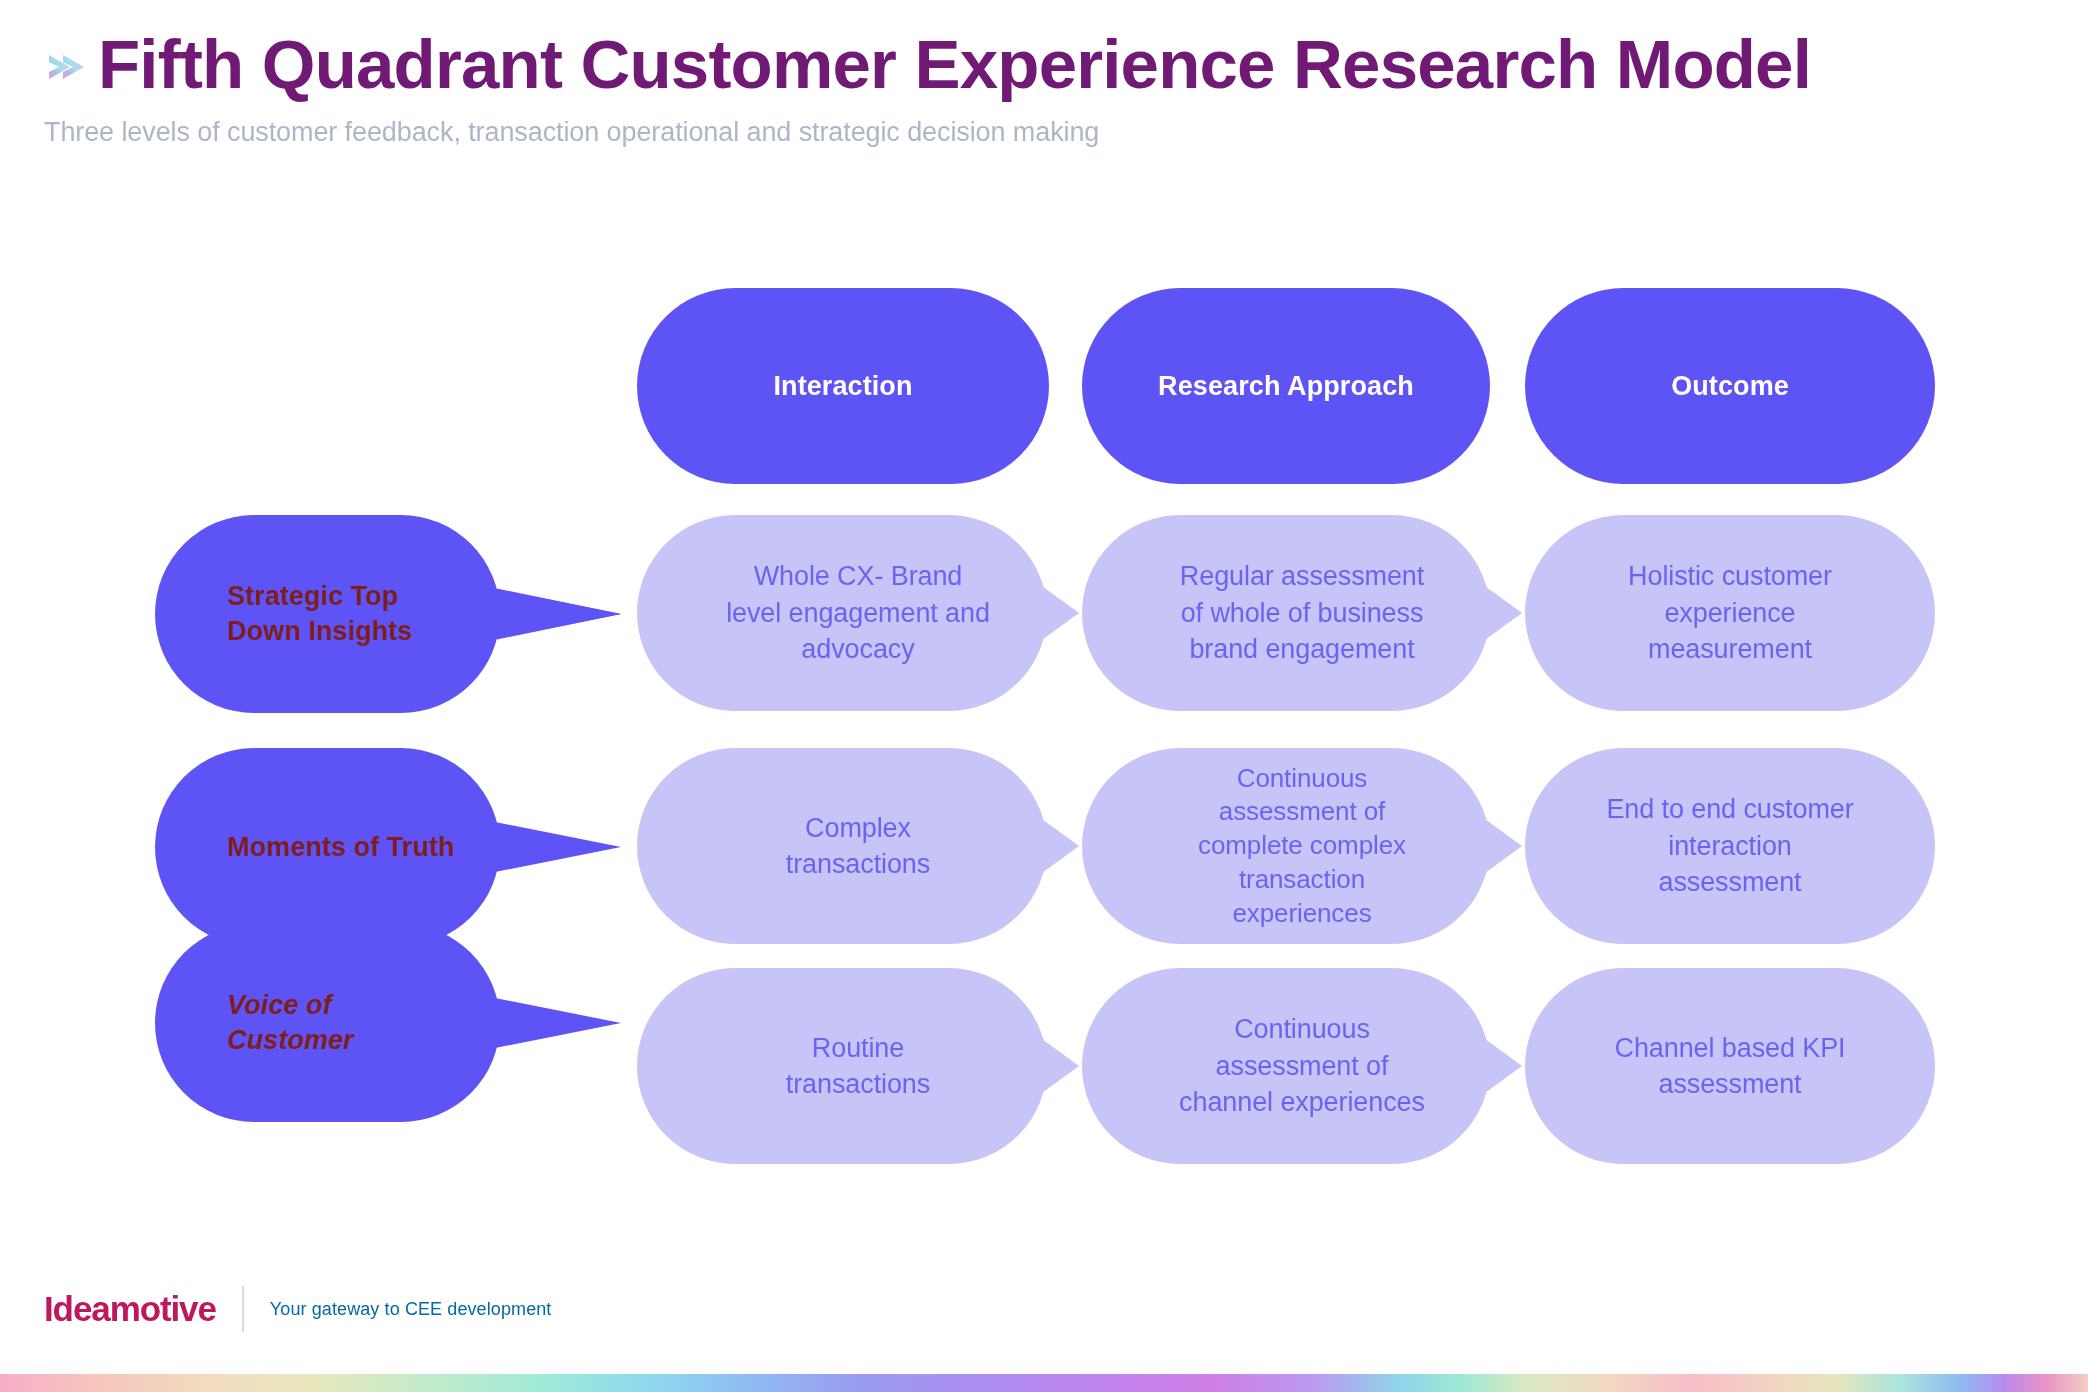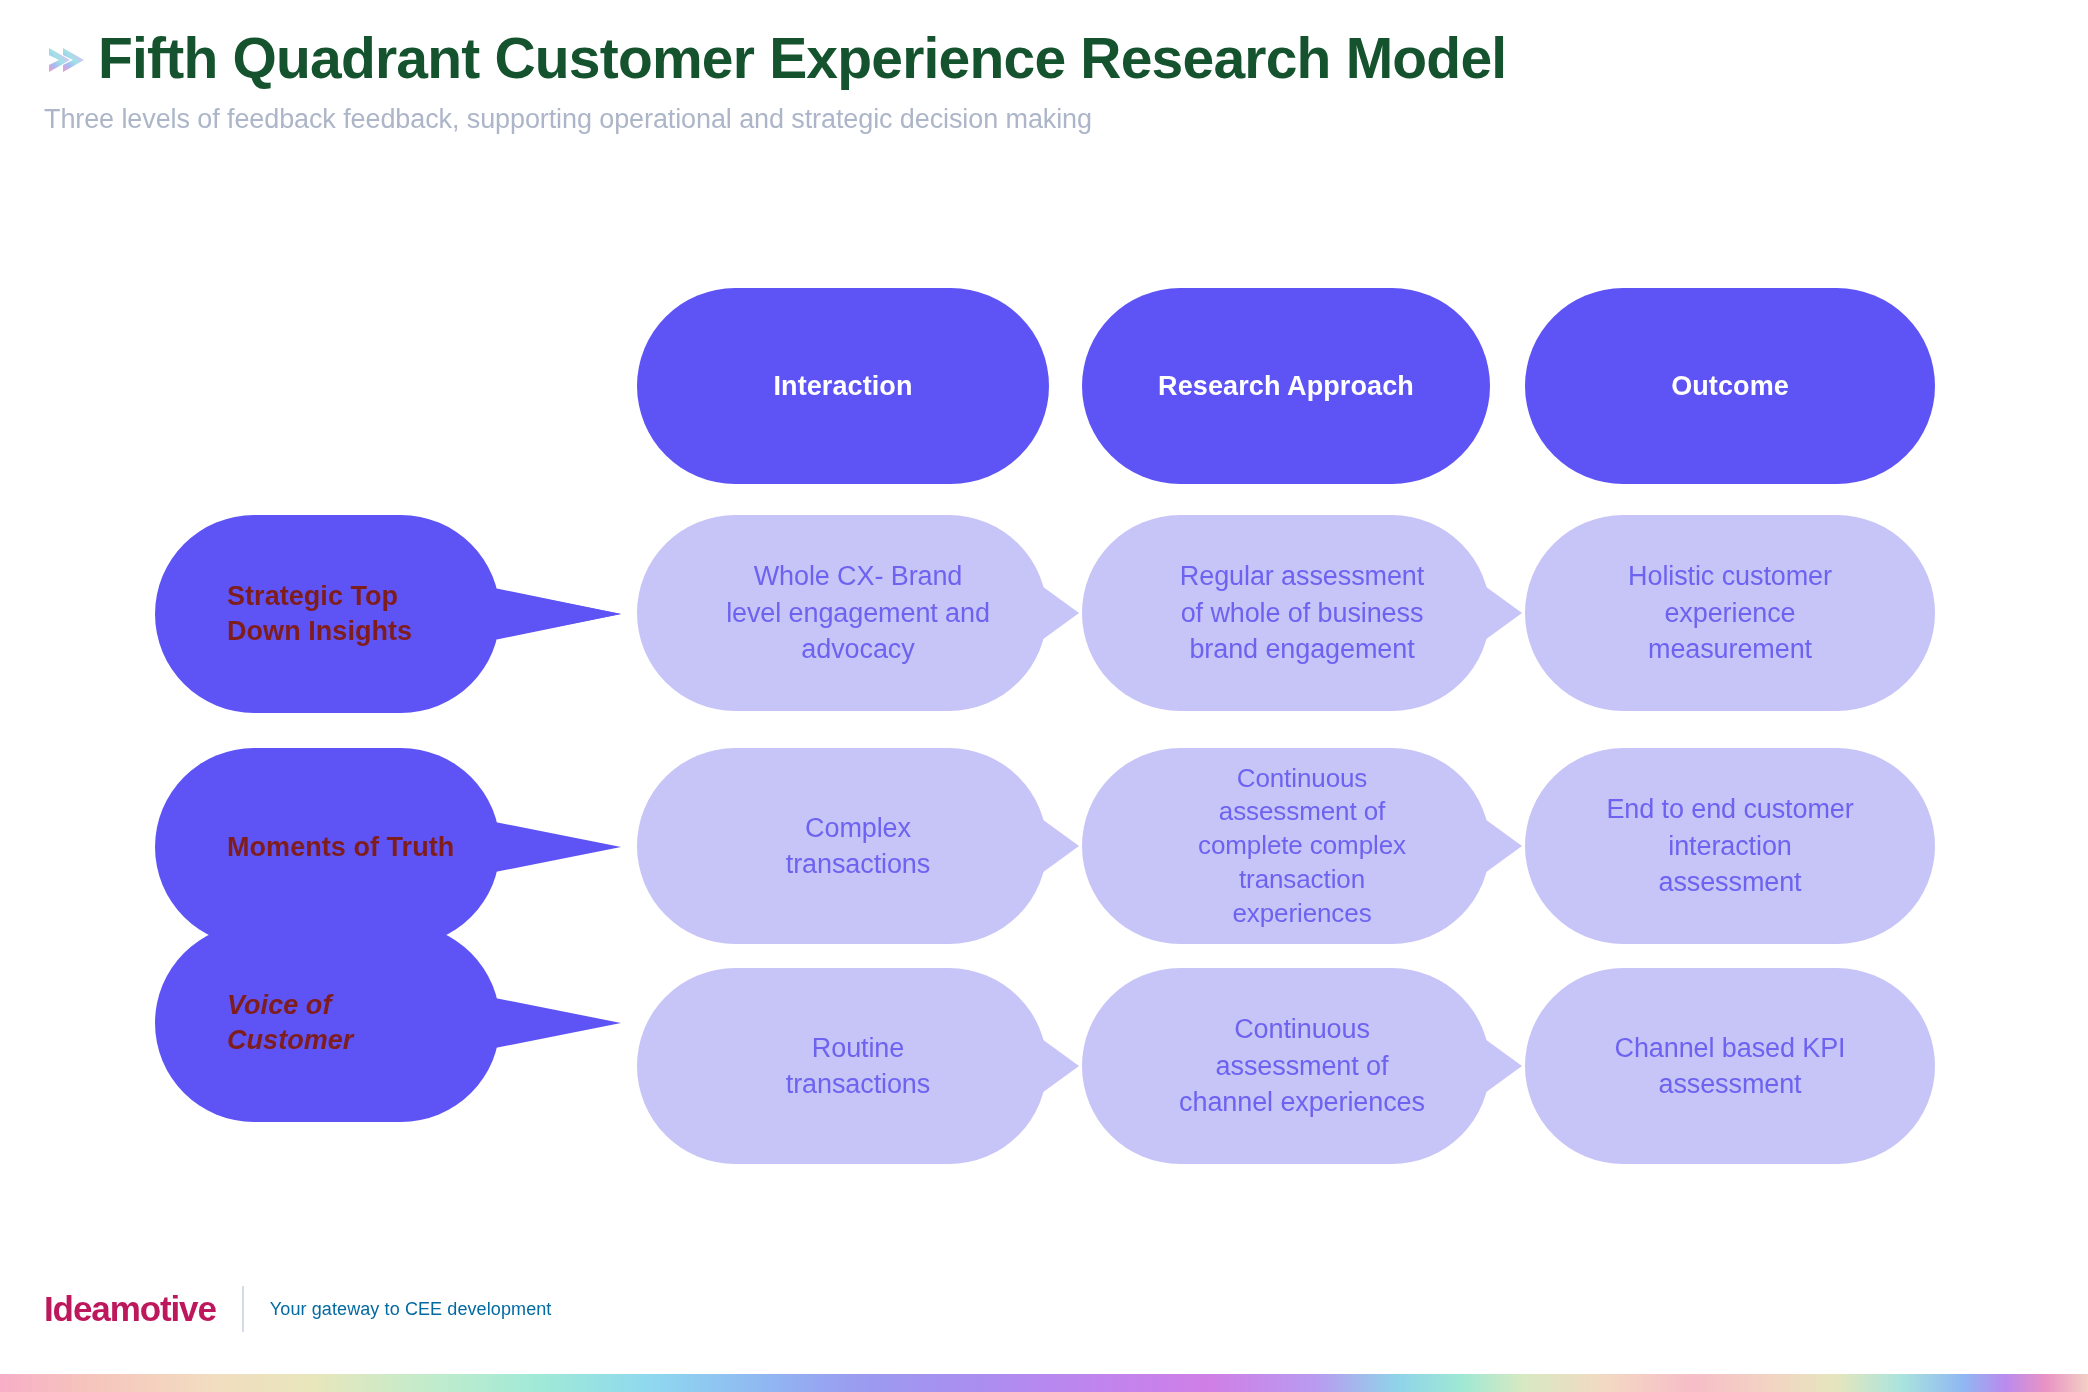--- a/index.html
+++ b/index.html
@@ -36,23 +36,23 @@
 
   .brand-chevron {
     width: 42px;
     height: 46px;
     flex: 0 0 auto;
     display: block;
     margin-top: 6px;
   }
 
   .page-title {
-    font-size: 57px;
+    font-size: 69px;
     font-weight: bold;
-    color: #14532d;
+    color: #701a75;
     letter-spacing: -0.8px;
     line-height: 1.06;
     white-space: nowrap;
   }
 
   .page-subtitle {
     margin-top: 16px;
     margin-left: 0px;
     font-size: 27px;
     font-weight: normal;
@@ -226,21 +226,21 @@
             <stop offset="50%" stop-color="#9fe2e6"></stop>
             <stop offset="75%" stop-color="#d7c2f2"></stop>
             <stop offset="100%" stop-color="#f6b9d4"></stop>
           </linearGradient>
         </defs>
         <path d="M5 10 L26 22 L5 34 L5 27 L15 22 L5 17 Z" fill="url(#chevGrad)"></path>
         <path d="M19 10 L40 22 L19 34 L19 27 L29 22 L19 17 Z" fill="url(#chevGrad)"></path>
       </svg>
       <div class="page-title">Fifth Quadrant Customer Experience Research Model</div>
     </div>
-    <div class="page-subtitle">Three levels of feedback feedback, supporting operational and strategic decision making</div>
+    <div class="page-subtitle">Three levels of customer feedback, transaction operational and strategic decision making</div>
   </div>
 
   <div class="diagram">
 
     <div class="col-header c0">
       <span class="ch-label">Interaction</span>
     </div>
     <div class="col-header c1">
       <span class="ch-label">Research
 Approach</span>

